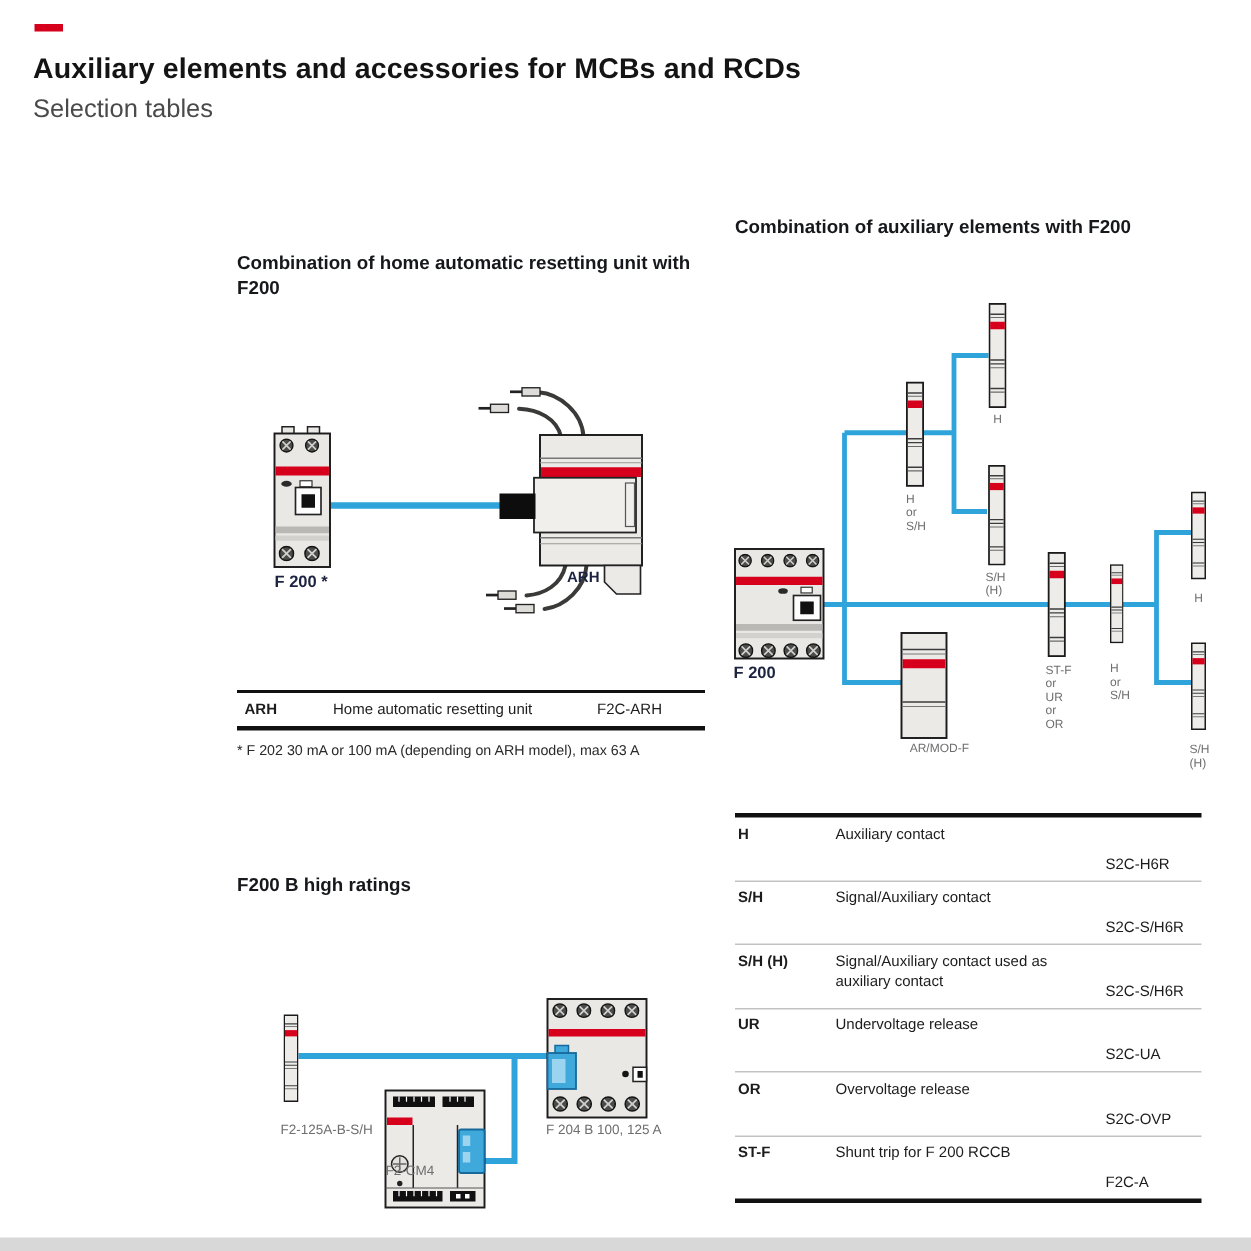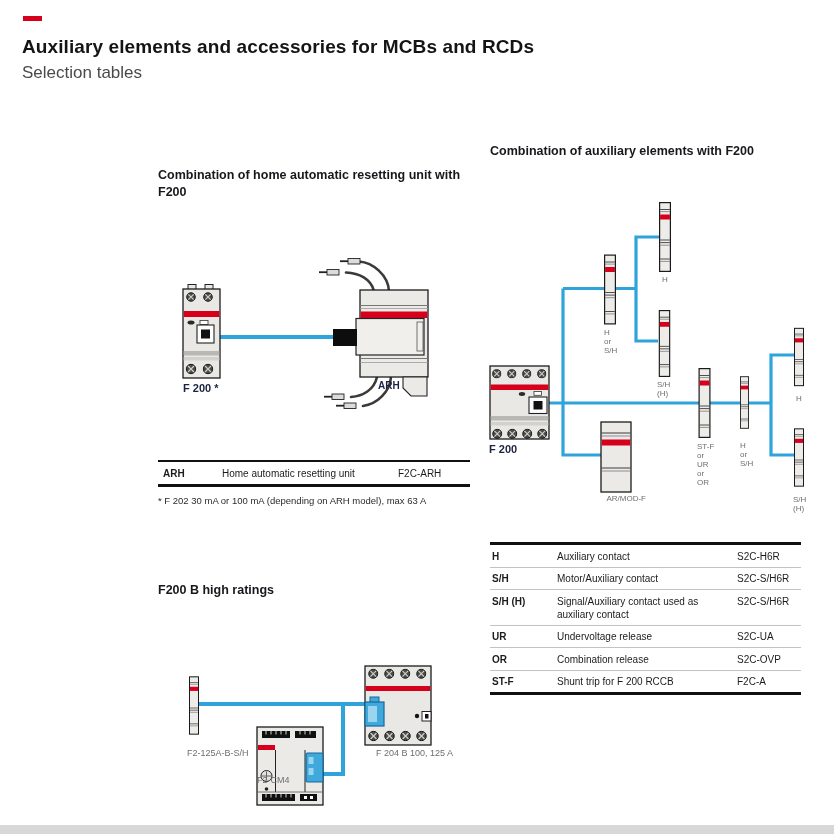--- a/index.html
+++ b/index.html
@@ -32,21 +32,21 @@
   .tbl-aux{left:490px;top:542px;width:311px;border-top:3px solid #111;border-bottom:3px solid #111;}
   .trow{display:flex;align-items:flex-start;padding:4.5px 0 4px 0;}
   .tbl-aux .trow{border-bottom:1px solid #c3c3c3;}
   .tbl-aux .trow:last-child{border-bottom:none;}
   .tc{line-height:1.3;}
   .tbl-arh .c1{width:64px;font-weight:bold;padding-left:5px;}
   .tbl-arh .c2{flex:1;}
   .tbl-arh .c3{width:72px;}
   .tbl-aux .c1{width:67px;font-weight:bold;padding-left:2px;}
   .tbl-aux .c2{width:180px;padding-right:6px;}
-  .tbl-aux .c3{flex:1;}
+  .tbl-aux .c3{flex:1;margin-top:20px;}
 
   .footnote{left:158px;top:495px;width:340px;font-size:9.5px;color:#2a2a2a;}
   .bottom-bar{left:0;top:825px;width:834px;height:9px;background:#d8d8d8;}
 </style>
 </head>
 <body>
 
 <div class="abs red-dash"></div>
 <div class="abs page-title">Auxiliary elements and accessories for MCBs and RCDs</div>
 <div class="abs page-subtitle">Selection tables</div>
@@ -234,55 +234,55 @@
 <div class="dlab" style="left:740px;top:442px;">H
 or
 S/H</div>
 <div class="dlab" style="left:785px;top:395px;width:28px;text-align:center;">H</div>
 <div class="dlab" style="left:793px;top:496px;">S/H
 (H)</div>
 <div class="dlab" style="left:586px;top:495px;width:60px;text-align:right;">AR/MOD-F</div>
 
 <div class="dlab9" style="left:187px;top:749px;">F2-125A-B-S/H</div>
 <div class="dlab9" style="left:257px;top:776px;">F2-CM4</div>
-<div class="dlab9" style="left:376px;top:749px;">F 204 B 100, 125 A</div>
+<div class="dlab9" style="left:364px;top:749px;">F 204 B 100, 125 A</div>
 
 <div class="tbl tbl-arh">
   <div class="trow">
     <div class="tc c1">ARH</div>
     <div class="tc c2">Home automatic resetting unit</div>
     <div class="tc c3">F2C-ARH</div>
   </div>
 </div>
 <div class="abs footnote">* F 202 30 mA or 100 mA (depending on ARH model), max 63 A</div>
 
 <div class="tbl tbl-aux">
   <div class="trow">
     <div class="tc c1">H</div>
     <div class="tc c2">Auxiliary contact</div>
     <div class="tc c3">S2C-H6R</div>
   </div>
   <div class="trow">
     <div class="tc c1">S/H</div>
-    <div class="tc c2">Motor/Auxiliary contact</div>
+    <div class="tc c2">Signal/Auxiliary contact</div>
     <div class="tc c3">S2C-S/H6R</div>
   </div>
   <div class="trow">
     <div class="tc c1">S/H (H)</div>
     <div class="tc c2">Signal/Auxiliary contact used as auxiliary contact</div>
     <div class="tc c3">S2C-S/H6R</div>
   </div>
   <div class="trow">
     <div class="tc c1">UR</div>
     <div class="tc c2">Undervoltage release</div>
     <div class="tc c3">S2C-UA</div>
   </div>
   <div class="trow">
     <div class="tc c1">OR</div>
-    <div class="tc c2">Combination release</div>
+    <div class="tc c2">Overvoltage release</div>
     <div class="tc c3">S2C-OVP</div>
   </div>
   <div class="trow">
     <div class="tc c1">ST-F</div>
     <div class="tc c2">Shunt trip for F 200 RCCB</div>
     <div class="tc c3">F2C-A</div>
   </div>
 </div>
 
 <div class="abs bottom-bar"></div>

